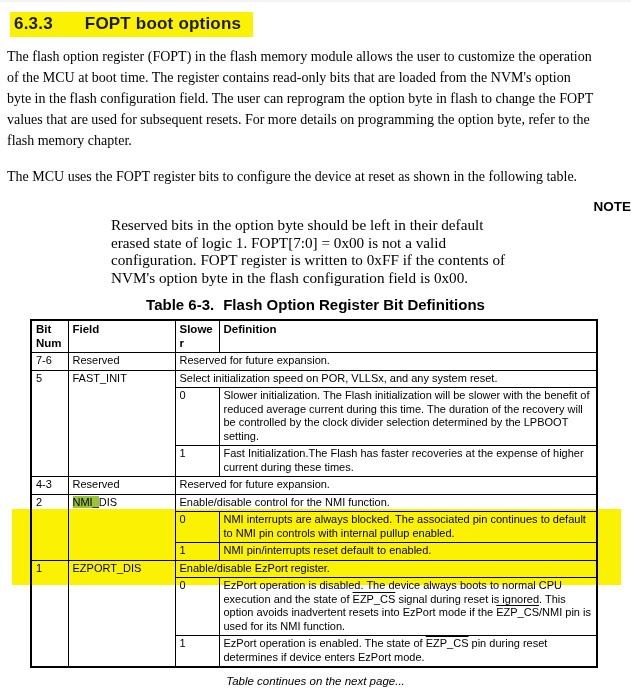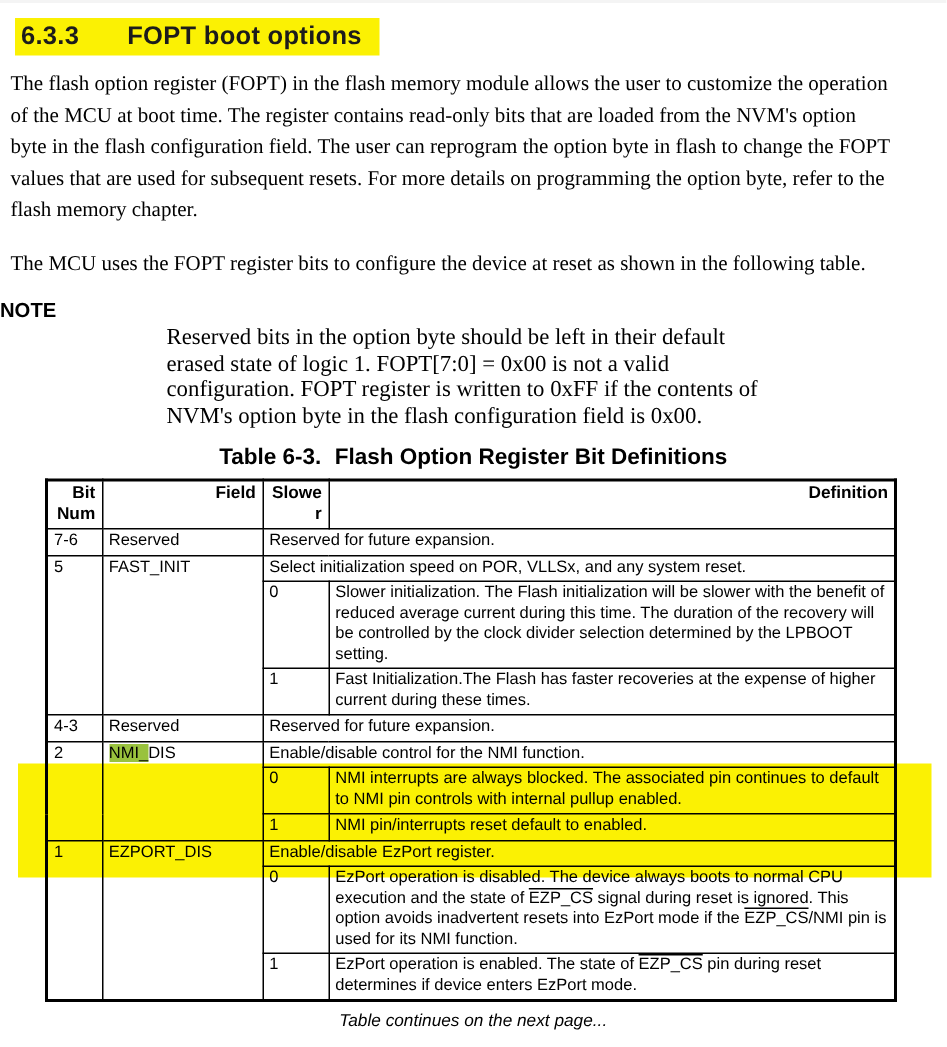--- a/index.html
+++ b/index.html
@@ -14,41 +14,41 @@
   .heading-inner {
     display:inline-block; background:#fbf103; padding:2px 12px 3px 4px;
     font-family:"Liberation Sans", sans-serif; font-weight:bold;
     font-size:17px; color:#1c1c1c; letter-spacing:0.2px;
   }
   .heading-inner .num { margin-right:32px; }
   
   .para { margin:9px 0 0 7px; width:588px; font-size:14px; line-height:21px; }
   .para2 { margin-top:15px; }
   .note-label {
-    margin-top:12px; text-align:left;
+    margin-top:12px; text-align:right;
     font-family:"Liberation Sans", sans-serif; font-weight:bold; font-size:13.5px;
   }
   .note-text { margin:2px 0 0 111px; width:398px; font-size:15.2px; line-height:17.5px; }
   
   .caption {
     margin-top:10px; text-align:center;
     font-family:"Liberation Sans", sans-serif; font-weight:bold; font-size:15px;
   }
   .caption .cap-prefix { margin-right:9px; }
   
   table.bits {
     margin:6px 0 0 30px; width:566px; border-collapse:collapse; table-layout:fixed;
     font-family:"Liberation Sans", sans-serif; font-size:11px; line-height:13.5px;
     border:2px solid #000; position:relative; z-index:1;
   }
   table.bits th, table.bits td {
     border:1px solid #000; vertical-align:top; padding:1px 4px 2px 4px;
     word-wrap:break-word;
   }
-  table.bits th { text-align:right; font-size:11.5px; padding-top:2px; padding-bottom:2px; }
+  table.bits th { text-align:left; font-size:11.5px; padding-top:2px; padding-bottom:2px; }
   td.c-bit, td.c-val { padding-left:4px; }
   
   .mark-green { background:#99c23d; }
   .ov { text-decoration:overline; }
   
   #hl-band {
     position:absolute; left:12px; width:609px; top:0; height:0;
     background:#fbf103; mix-blend-mode:multiply;
     z-index:3; pointer-events:none;
   }

